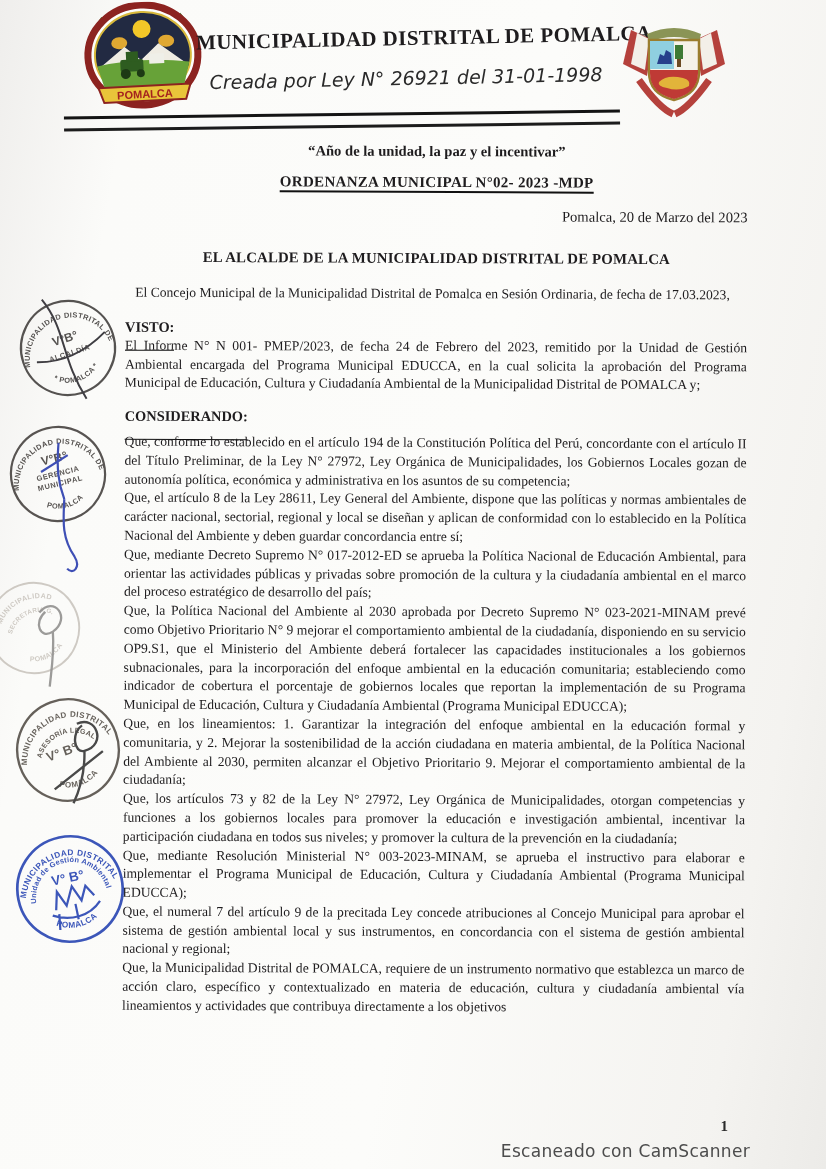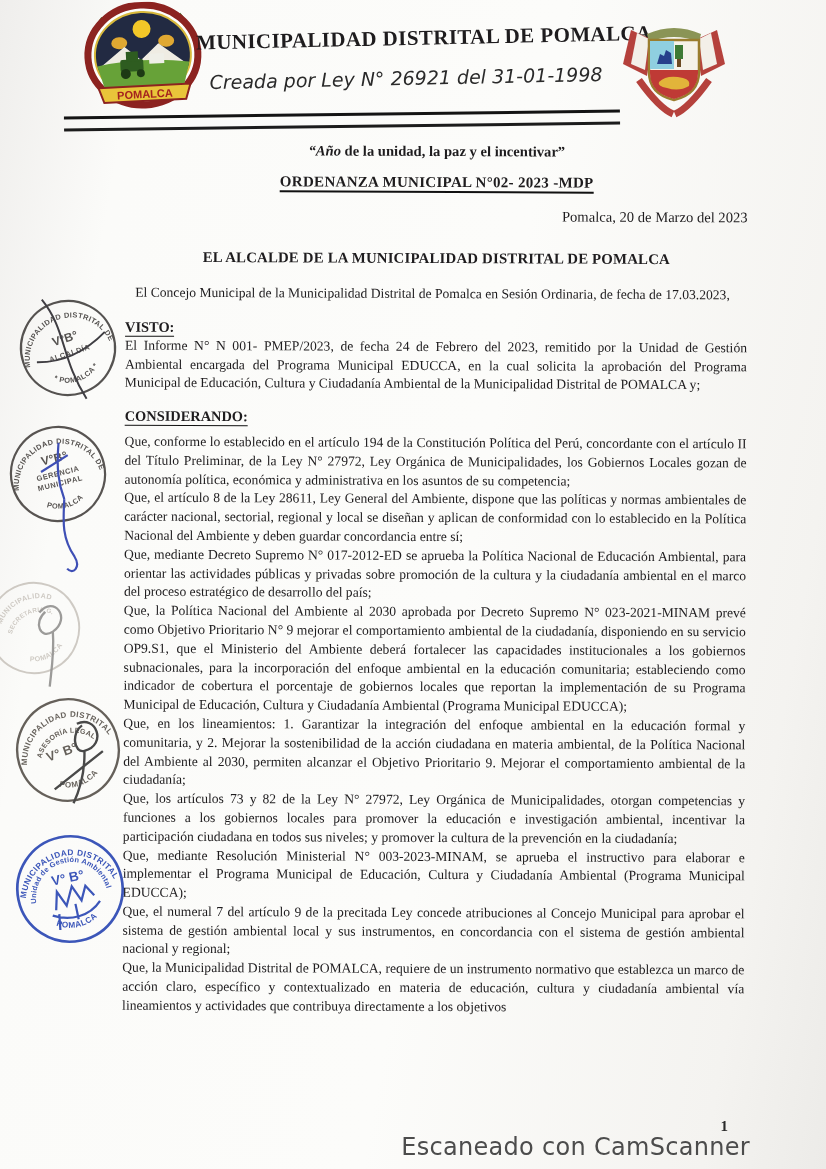--- a/index.html
+++ b/index.html
@@ -13,40 +13,40 @@
   .header-text { position:absolute; left:196px; top:26px; width:420px; text-align:center; }
   .header-title { font-size:21px; font-weight:bold; letter-spacing:.4px; transform:rotate(-1.2deg); white-space:nowrap; }
   .header-subtitle { margin-top:16px; font-size:19px; font-style:italic; font-family:"DejaVu Sans", sans-serif; color:#2a2a2a; transform:rotate(-1.2deg); white-space:nowrap; }
   .peru-arms { position:absolute; left:616px; top:20px; width:116px; height:100px; }
   .double-rule { position:absolute; left:64px; top:113px; width:556px; height:9px;
     border-top:3.5px solid #141414; border-bottom:3px solid #1c1c1c; transform:rotate(-.7deg); }
   
   .doc-body { position:absolute; left:124px; top:142px; width:622px;
     font-size:13.6px; line-height:18.8px; text-align:justify; transform:rotate(.25deg); }
   .motto { text-align:center; font-weight:bold; font-size:14.6px; }
-  .motto .lead { font-style:italic; }
+  .motto .lead { }
   .ord-title { text-align:center; font-size:15px; font-weight:bold; margin-top:12px; }
   .ord-title span { border-bottom:2.2px solid #111; padding-bottom:1px; letter-spacing:.3px; }
   .dateline { text-align:right; font-size:14.6px; margin-top:15px; }
   .issuer { text-align:center; font-weight:bold; font-size:14.8px; margin-top:24px; letter-spacing:.2px; }
   .intro { margin:17px 0 0; text-indent:10px; }
   .sec-head { font-weight:bold; font-size:14.4px; margin-top:15px; }
-  .sec-head span { border-bottom:1.8px solid #111; padding-bottom:1px; }
+  .sec-head span { border-bottom:1.8px solid #111; padding-bottom:15px; }
   .sec-head.considerando { margin-top:14px; margin-bottom:7px; }
   p { margin:0; }
   
   .stamp { position:absolute; overflow:visible; }
   .stamp svg { overflow:visible; }
   .st-arc { font-family:"Liberation Sans", sans-serif; font-weight:bold; font-size:7.4px; letter-spacing:.4px; }
   .st-arc-sm { font-family:"Liberation Sans", sans-serif; font-weight:bold; font-size:6.6px; letter-spacing:.2px; }
   .st-vobo { font-family:"Liberation Sans", sans-serif; font-weight:bold; font-size:12px; }
   .st-line { font-family:"Liberation Sans", sans-serif; font-weight:bold; font-size:7.4px; letter-spacing:.6px; }
   
   .page-number { position:absolute; right:98px; bottom:34px; font-size:15px; font-weight:bold; color:#2a2a2a; }
-  .scanner-note { position:absolute; right:76px; bottom:8px; font-family:"DejaVu Sans", sans-serif; font-size:24px; color:#4c4c4c; letter-spacing:.3px;margin-left:8px; }
+  .scanner-note { position:absolute; right:76px; bottom:8px; font-family:"DejaVu Sans", sans-serif; font-size:17px; color:#4c4c4c; letter-spacing:.3px;margin-left:8px; }
 </style>
 </head>
 <body>
 
 <div class="page">
 
   <svg class="seal" viewBox="0 0 120 110">
     <path d="M8,72 Q0,42 22,14" stroke="#3f7a2e" fill="none" stroke-width="4"></path>
     <path d="M112,72 Q120,42 98,14" stroke="#3f7a2e" fill="none" stroke-width="4"></path>
     <ellipse cx="60" cy="53" rx="55" ry="50" fill="#fdfdfb" stroke="#8c2320" stroke-width="7"></ellipse>

